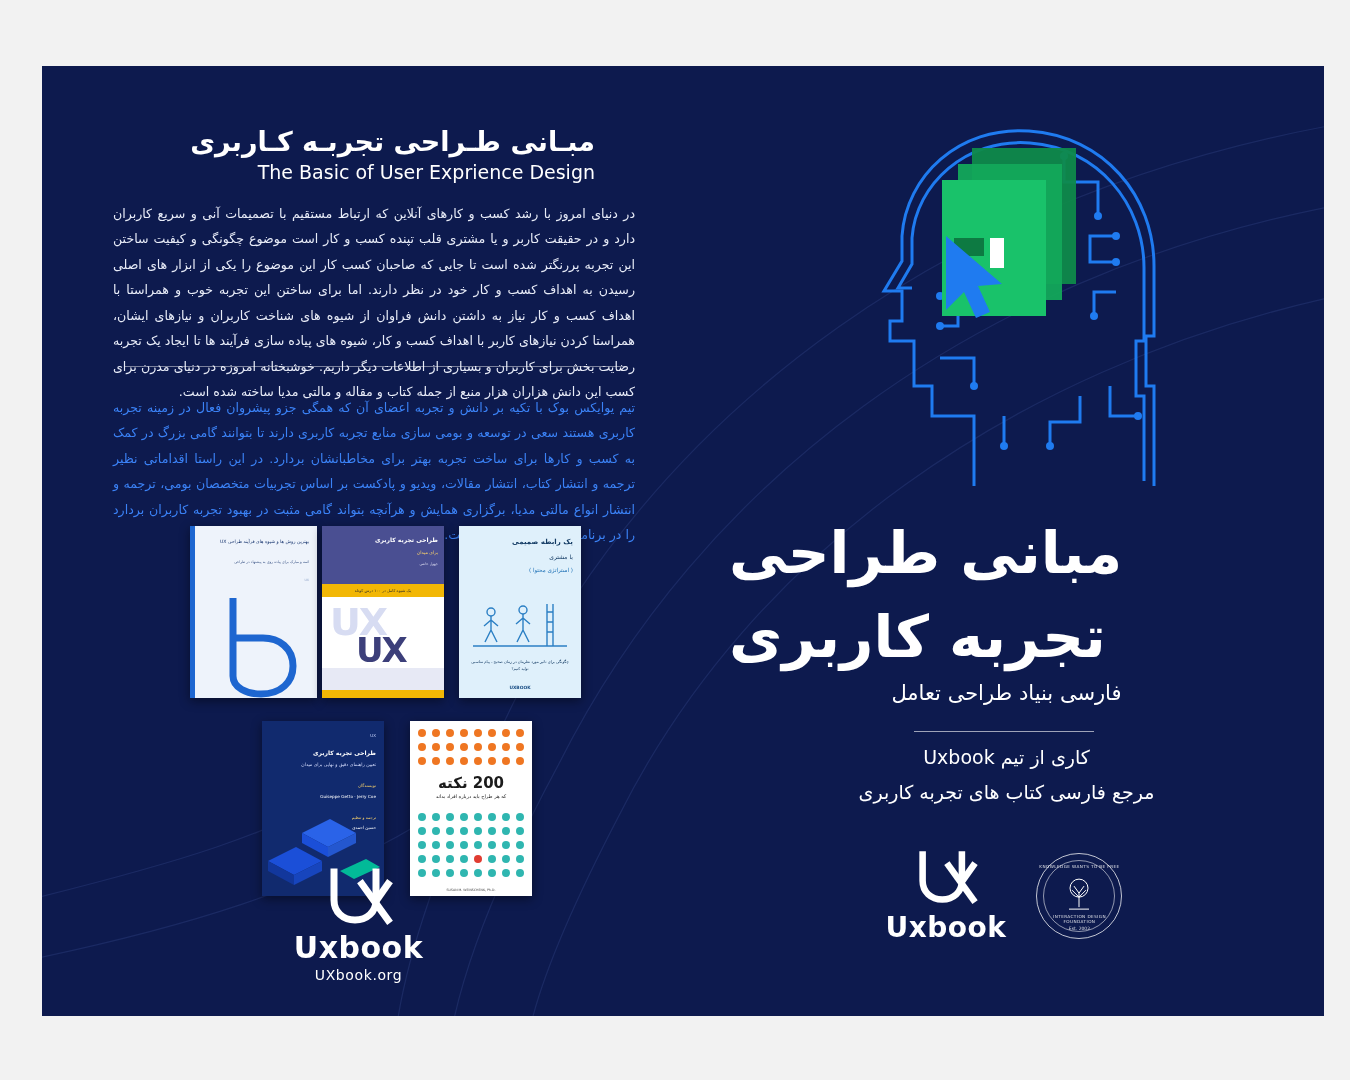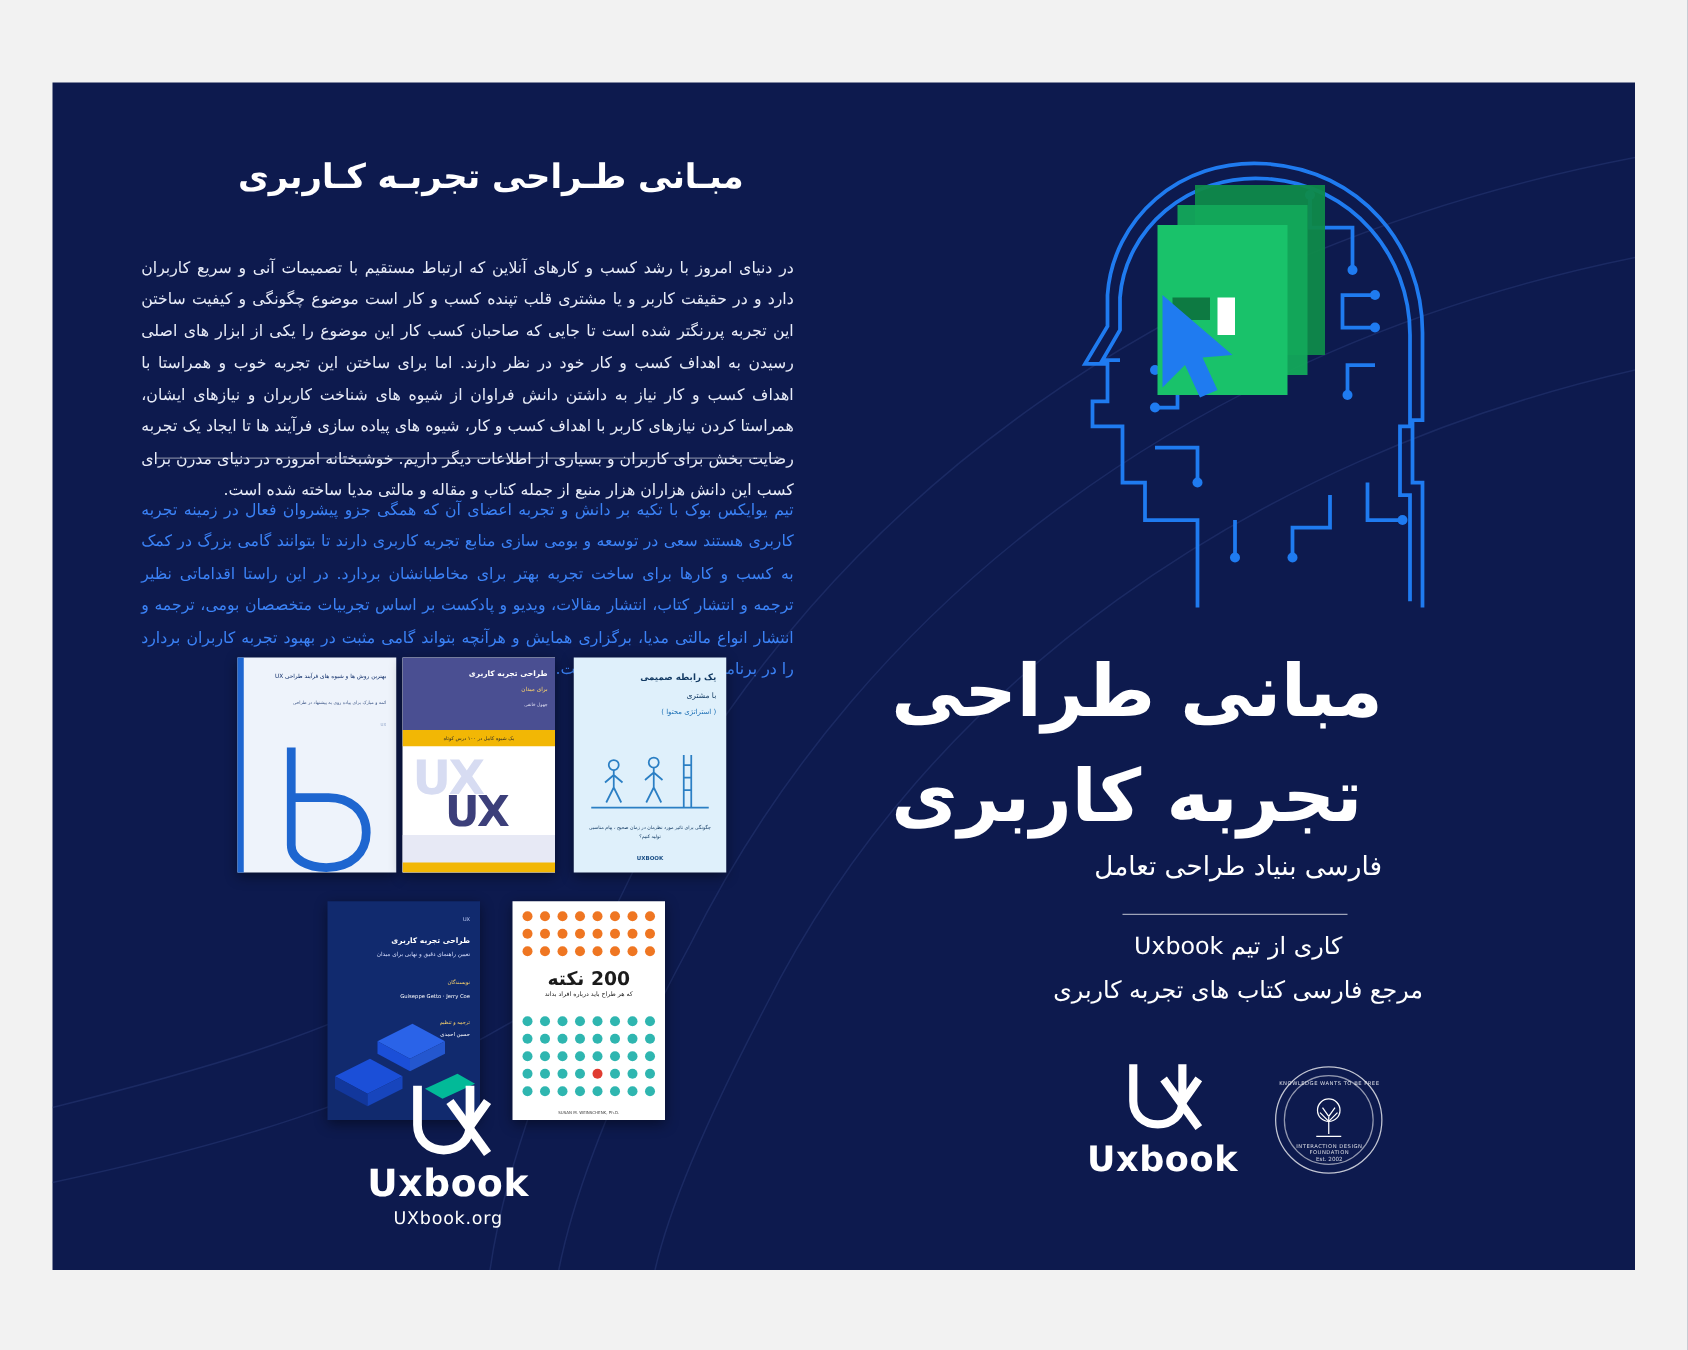--- a/index.html
+++ b/index.html
@@ -20,20 +20,21 @@
   }
 
   .cover {
     position: absolute;
     left: 42px;
     top: 66px;
     width: 1266px;
     height: 950px;
     background: #0d1a4e;
     overflow: hidden;
+    padding-left: 16px;
   }
 
   
   .swooshes {
     position: absolute;
     inset: 0;
     pointer-events: none;
   }
 
   
@@ -290,20 +291,21 @@
         <path d="M 1266 140 C 920 210, 650 410, 510 690 C 440 820, 415 900, 405 950"></path>
         <path d="M 1266 230 C 960 300, 700 480, 570 740 C 510 855, 490 915, 482 950"></path>
         <path d="M 0 820 C 120 790, 230 760, 330 700"></path>
         <path d="M 0 880 C 140 850, 260 815, 370 750"></path>
       </g>
     </svg>
 
     <div class="back">
 
       <div class="back-title-fa">مبـانی طـراحی تجربـه کـاربری</div>
+      <div class="back-title-en">The Basic of User Exprience Design</div>
 
       <div class="back-para1">در دنیای امروز با رشد کسب و کارهای آنلاین که ارتباط مستقیم با تصمیمات آنی و سریع کاربران دارد و در حقیقت کاربر و یا مشتری قلب تپنده کسب و کار است موضوع چگونگی و کیفیت ساختن این تجربه پررنگتر شده است تا جایی که صاحبان کسب کار این موضوع را یکی از ابزار های اصلی رسیدن به اهداف کسب و کار خود در نظر دارند. اما برای ساختن این تجربه خوب و همراستا با اهداف کسب و کار نیاز به داشتن دانش فراوان از شیوه های شناخت کاربران و نیازهای ایشان، همراستا کردن نیازهای کاربر با اهداف کسب و کار، شیوه های پیاده سازی فرآیند ها تا ایجاد یک تجربه رضایت بخش برای کاربران و بسیاری از اطلاعات دیگر داریم. خوشبختانه امروزه در دنیای مدرن برای کسب این دانش هزاران هزار منبع از جمله کتاب و مقاله و مالتی مدیا ساخته شده است.</div>
       <div class="back-divider"></div>
       <div class="back-para2">تیم یوایکس بوک با تکیه بر دانش و تجربه اعضای آن که همگی جزو پیشروان فعال در زمینه تجربه کاربری هستند سعی در توسعه و بومی سازی منابع تجربه کاربری دارند تا بتوانند گامی بزرگ در کمک به کسب و کارها برای ساخت تجربه بهتر برای مخاطبانشان بردارد. در این راستا اقداماتی نظیر ترجمه و انتشار کتاب، انتشار مقالات، ویدیو و پادکست بر اساس تجربیات متخصصان بومی، ترجمه و انتشار انواع مالتی مدیا، برگزاری همایش و هرآنچه بتواند گامی مثبت در بهبود تجربه کاربران بردارد را در برنامه کار خود قرار داده است.</div>
 
       <div class="books">
 
         <div class="book" style="left:88px; top:20px; width:122px; height:172px; background:#eef3fb; border-left:5px solid #1e66d0;">
           <div style="position:absolute; right:8px; top:12px; left:8px; color:#12306b; font-size:4.6px; line-height:1.6; text-align:right; direction:rtl;">بهترین روش ها و شیوه های فرآیند طراحی UX</div>
           <div style="position:absolute; right:8px; top:34px; left:8px; color:#3d5687; font-size:3.6px; line-height:1.6; text-align:right; direction:rtl;">ائمه و مبارک برای پیاده روی به پیشنهاد در طراحی</div>

